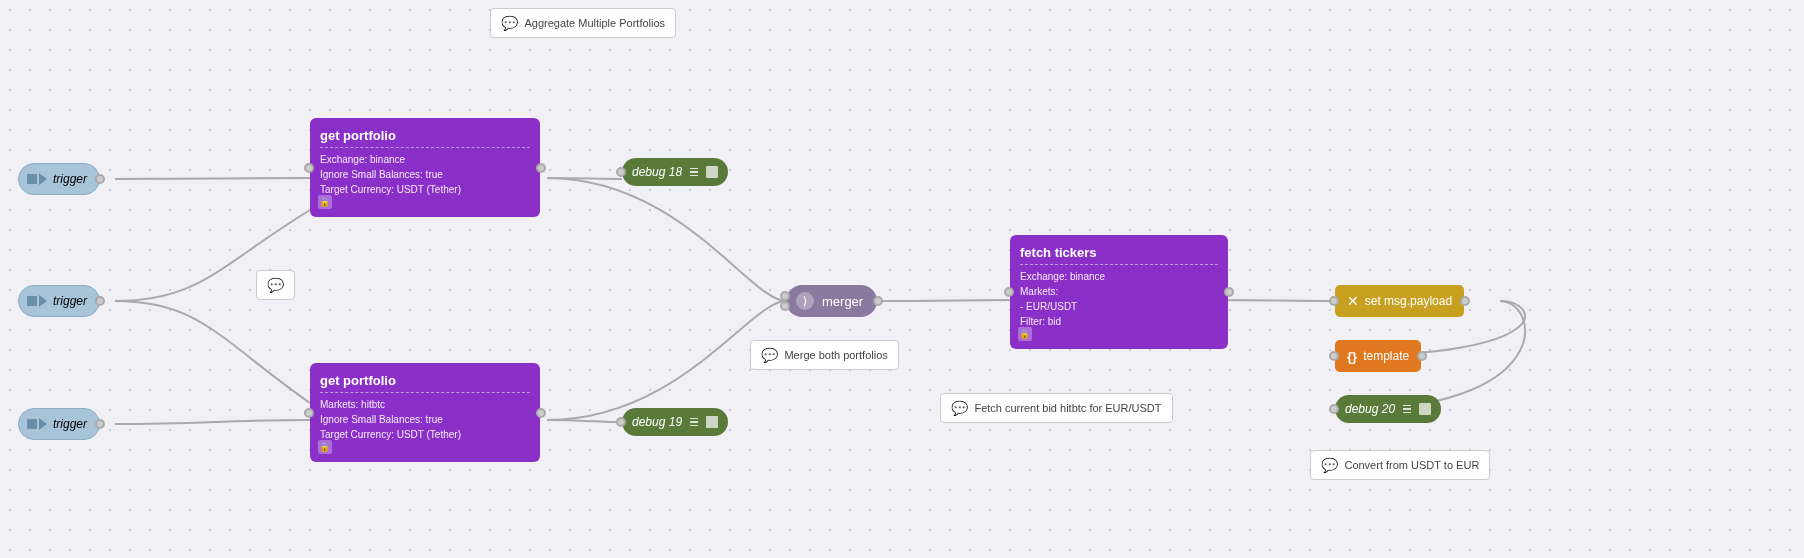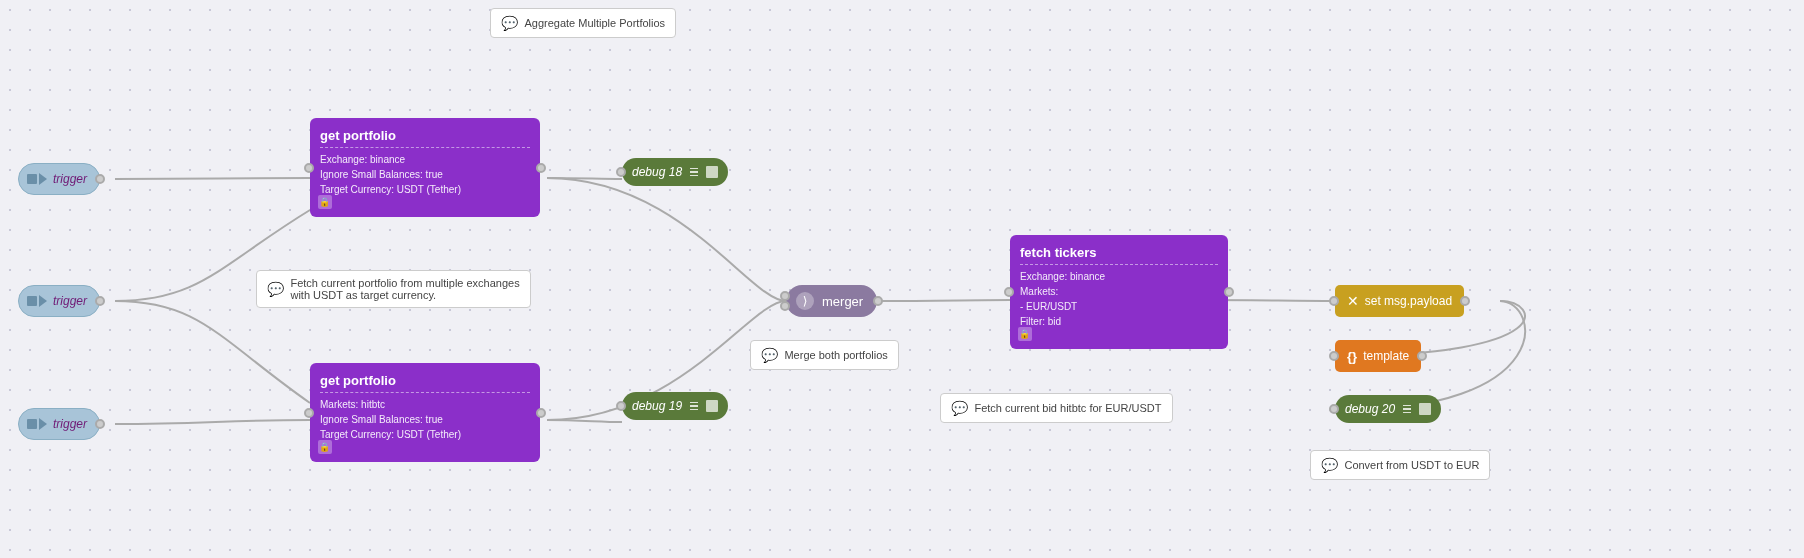--- a/index.html
+++ b/index.html
@@ -48,21 +48,21 @@
     }
     .trigger-arrow {
       width: 0;
       height: 0;
       border-top: 6px solid transparent;
       border-bottom: 6px solid transparent;
       border-left: 8px solid #6a8fa8;
     }
     .trigger-label {
       font-size: 12px;
-      color: #701a75;
+      color: #000000;
       font-style: italic;
       text-align: center;
     }
     
     .purple-node {
       background: #8b2fc9;
       border-radius: 6px;
       color: white;
       padding: 10px 10px;
       min-width: 180px;
@@ -304,38 +304,34 @@
     <hr class="node-divider">
     <div class="node-detail">Markets: hitbtc</div>
     <div class="node-detail">Ignore Small Balances: true</div>
     <div class="node-detail">Target Currency: USDT (Tether)</div>
     <div class="node-lock-icon">🔒</div>
     <div class="output-port" style="right:-6px; top:50%; transform:translateY(-50%);"></div>
   </div>
 
   <div class="node comment-node" style="left:256px; top:270px; max-width:320px;">
     <span class="comment-icon">💬</span>
-    <div>
-      <div>Fetch current portfolio from multiple exchanges</div>
-      <div>with USDT as target currency.</div>
-    </div>
   </div>
 
   <div class="node debug-node" style="left:622px; top:158px;justify-content:flex-end;">
     <div class="input-port" style="left:-6px; top:50%; transform:translateY(-50%);"></div>
     <span>debug 18</span>
     <div class="debug-lines-icon">
       <div class="debug-line"></div>
       <div class="debug-line"></div>
       <div class="debug-line"></div>
     </div>
     <div class="debug-square-icon"></div>
   </div>
 
-  <div class="node debug-node" style="left:622px; top:392px;">
+  <div class="node debug-node" style="left:622px; top:408px;">
     <div class="input-port" style="left:-6px; top:50%; transform:translateY(-50%);"></div>
     <span>debug 19</span>
     <div class="debug-lines-icon">
       <div class="debug-line"></div>
       <div class="debug-line"></div>
       <div class="debug-line"></div>
     </div>
     <div class="debug-square-icon"></div>
   </div>
 

